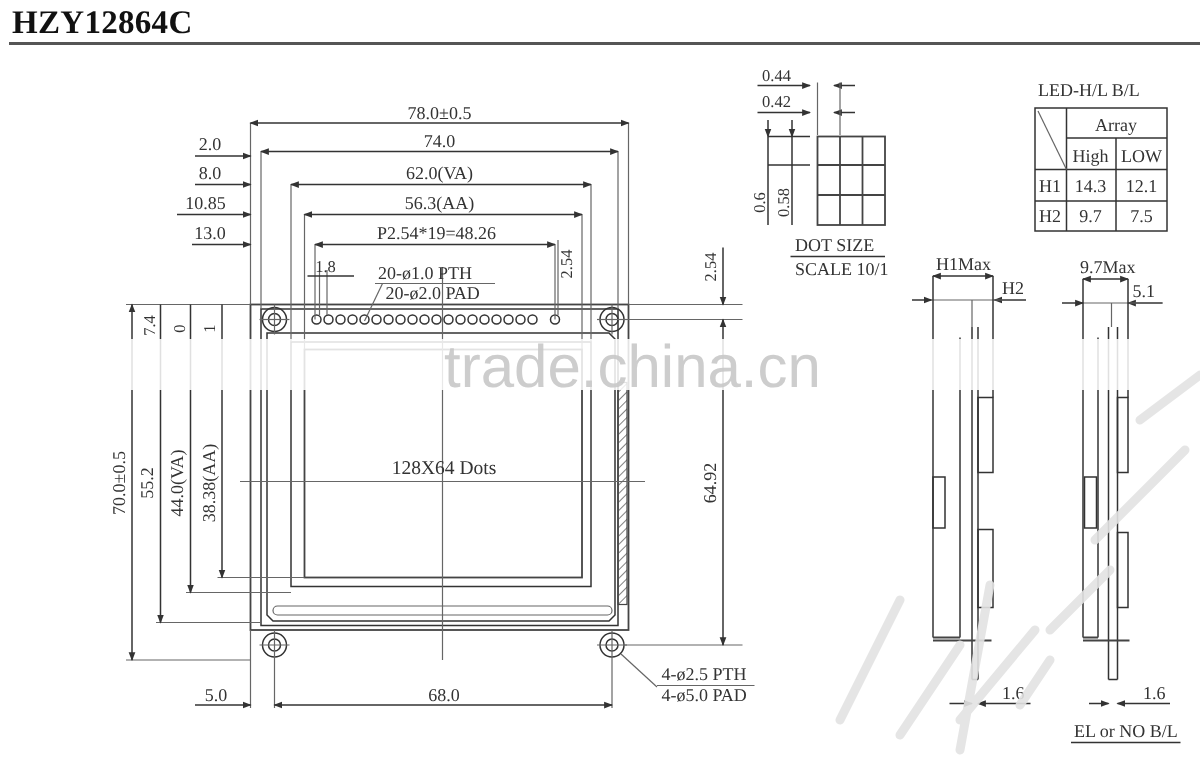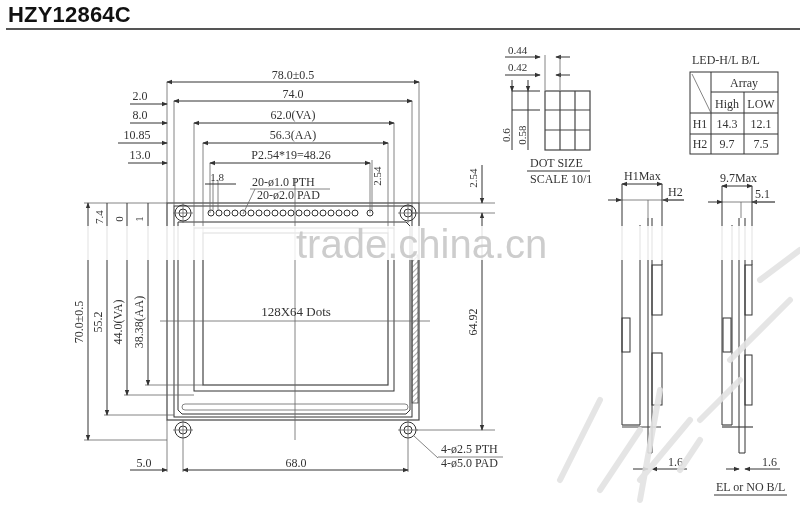--- a/index.html
+++ b/index.html
@@ -1,17 +1,17 @@
 <!DOCTYPE html>
 <html><head>
   <meta charset="utf-8">
   <style>
     html, body { margin: 0; padding: 0; background: #ffffff; }
     body { width: 800px; height: 505px; overflow: hidden; position: relative; font-family: "Liberation Serif", serif; }
-    .title { position: absolute; left: 8px; top: 2px; font-family: Liberation Sans, sans-serif; font-weight: bold; font-size: 22px; color: #111; letter-spacing: 0.2px; text-align: right; }
+    .title { position: absolute; left: 8px; top: 2px; font-family: Liberation Serif, serif; font-weight: bold; font-size: 22px; color: #111; letter-spacing: 0.2px; text-align: right; }
     .title-rule { position: absolute; left: 6px; top: 28px; width: 794px; height: 2px; background: #555; }
     svg { position: absolute; left: 0; top: 0; }
     svg text { font-family: "Liberation Serif", serif; fill: #333; }
     .ln { stroke: #333; stroke-width: 1; fill: none; }
     .ln2 { stroke: #444; stroke-width: 1.2; fill: none; }
     .thin { stroke: #666; stroke-width: 0.8; fill: none; }
     .wm { fill: #c8c8c8; font-family: "Liberation Sans", sans-serif; }
     .wm-stroke { stroke: #e2e2e2; stroke-width: 6; fill: none; stroke-linecap: round; }
     .blur { fill: #ffffff; opacity: 0.85; }
   </style>

